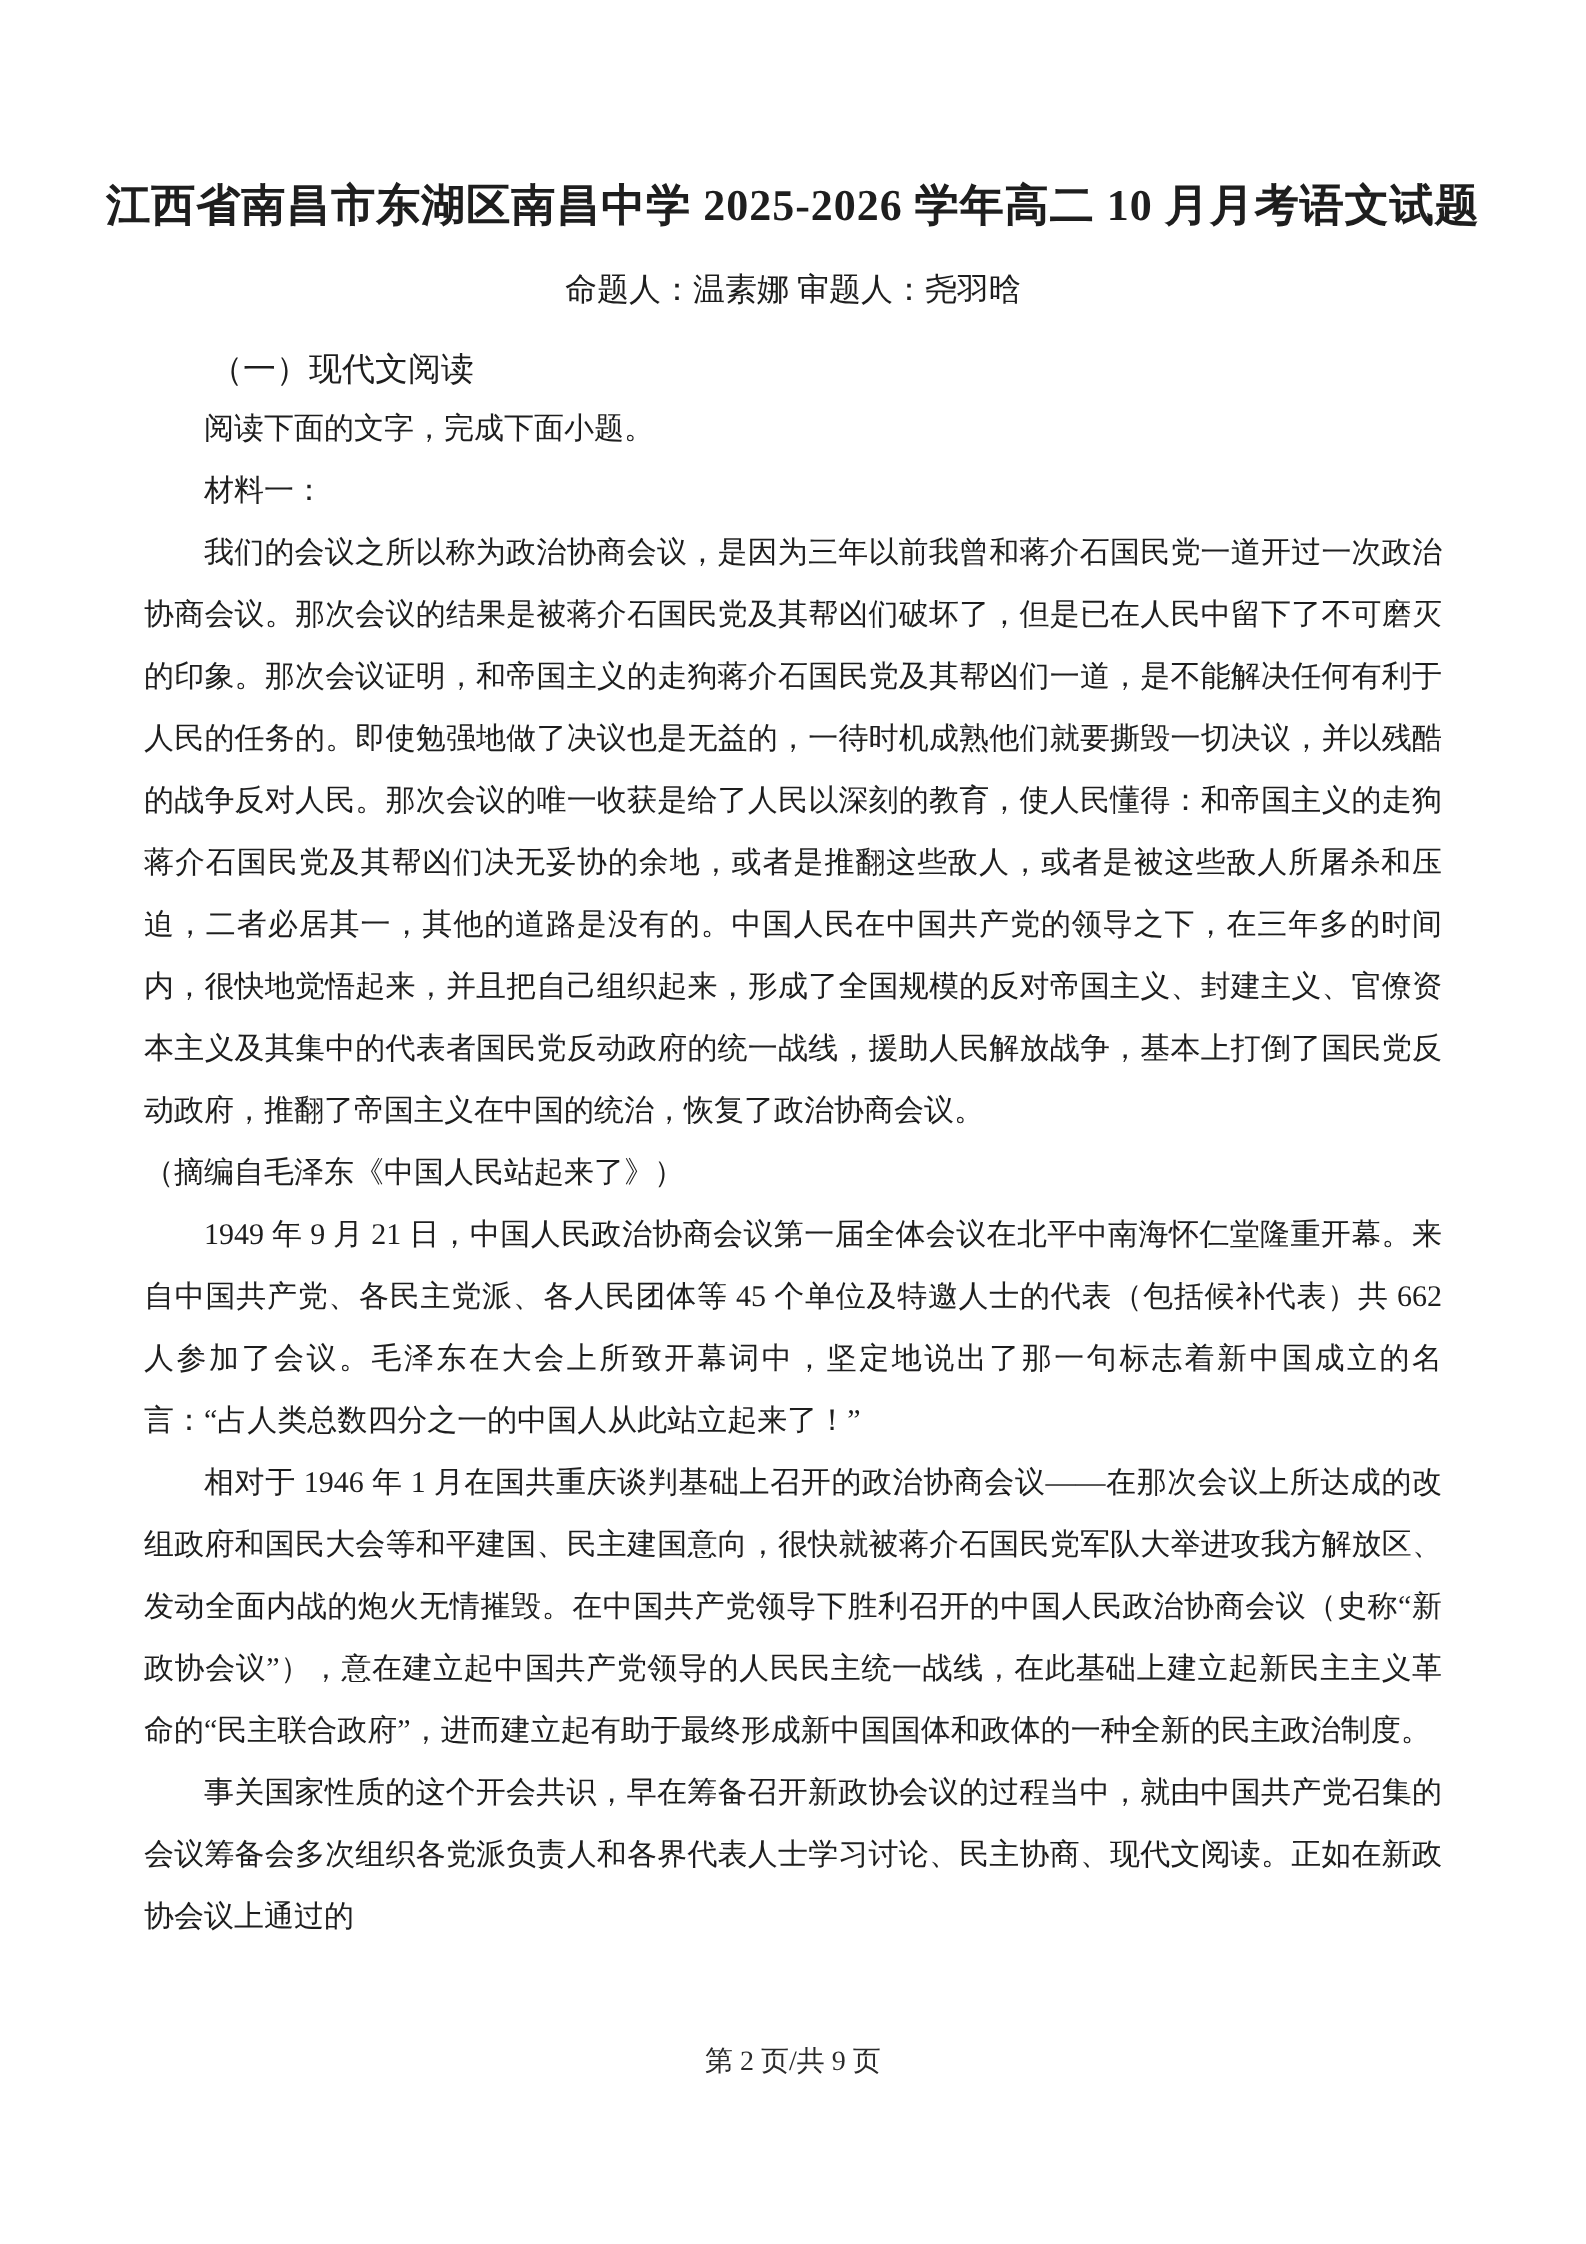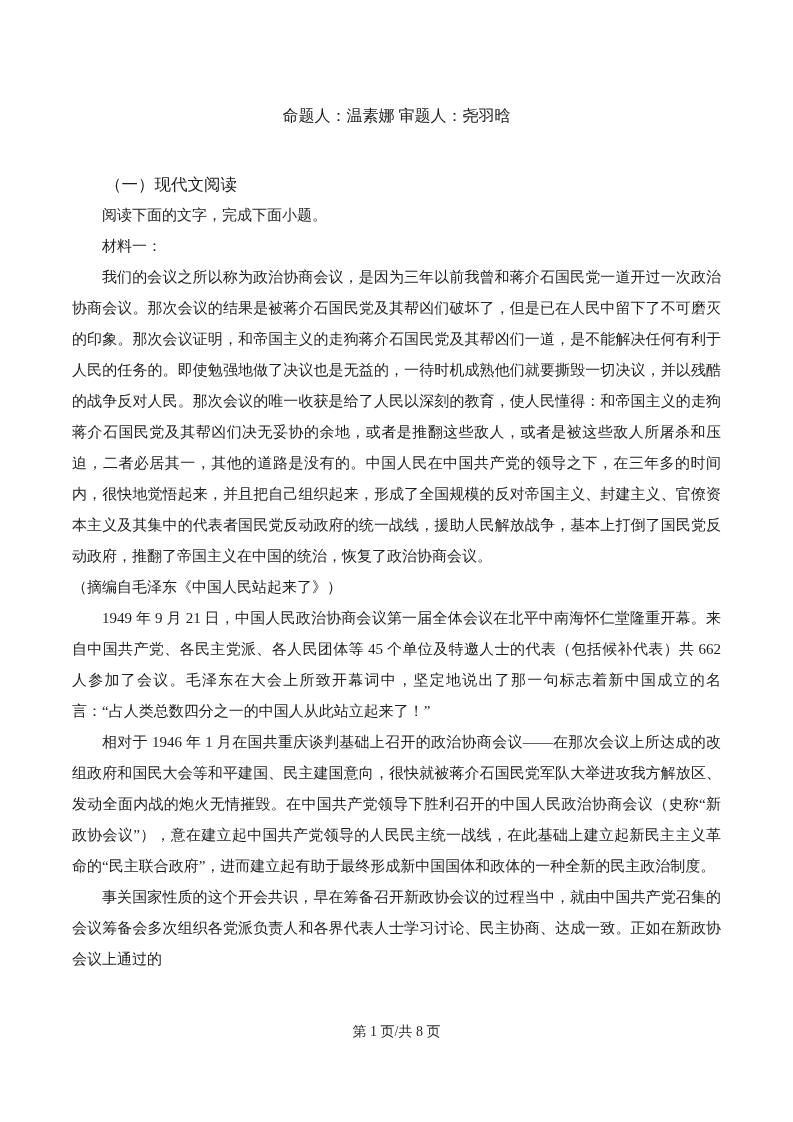--- a/index.html
+++ b/index.html
@@ -57,34 +57,35 @@
     line-height: 20px;
     color: #2a2a2a;
   }
 </style>
 </head>
 <body>
 
 <div class="page">
 
   <div class="doc-header">
+    <h1 class="doc-title">江西省南昌市东湖区南昌中学 2025-2026 学年高二 10 月月考语文试题</h1>
     <div class="doc-subtitle">
       <span>命题人：温素娜</span>
       <span class="gap">审题人：尧羽晗</span>
     </div>
   </div>
 
   <div class="doc-body">
     <p class="subsection-heading">（一）现代文阅读</p>
     <p class="indent">阅读下面的文字，完成下面小题。</p>
 
     <p class="indent">材料一：</p>
     <p class="indent justify">我们的会议之所以称为政治协商会议，是因为三年以前我曾和蒋介石国民党一道开过一次政治协商会议。那次会议的结果是被蒋介石国民党及其帮凶们破坏了，但是已在人民中留下了不可磨灭的印象。那次会议证明，和帝国主义的走狗蒋介石国民党及其帮凶们一道，是不能解决任何有利于人民的任务的。即使勉强地做了决议也是无益的，一待时机成熟他们就要撕毁一切决议，并以残酷的战争反对人民。那次会议的唯一收获是给了人民以深刻的教育，使人民懂得：和帝国主义的走狗蒋介石国民党及其帮凶们决无妥协的余地，或者是推翻这些敌人，或者是被这些敌人所屠杀和压迫，二者必居其一，其他的道路是没有的。中国人民在中国共产党的领导之下，在三年多的时间内，很快地觉悟起来，并且把自己组织起来，形成了全国规模的反对帝国主义、封建主义、官僚资本主义及其集中的代表者国民党反动政府的统一战线，援助人民解放战争，基本上打倒了国民党反动政府，推翻了帝国主义在中国的统治，恢复了政治协商会议。</p>
     <p class="attribution">（摘编自毛泽东《中国人民站起来了》）</p>
 
     <p class="indent justify">1949 年 9 月 21 日，中国人民政治协商会议第一届全体会议在北平中南海怀仁堂隆重开幕。来自中国共产党、各民主党派、各人民团体等 45 个单位及特邀人士的代表（包括候补代表）共 662 人参加了会议。毛泽东在大会上所致开幕词中，坚定地说出了那一句标志着新中国成立的名言：“占人类总数四分之一的中国人从此站立起来了！”</p>
     <p class="indent justify">相对于 1946 年 1 月在国共重庆谈判基础上召开的政治协商会议——在那次会议上所达成的改组政府和国民大会等和平建国、民主建国意向，很快就被蒋介石国民党军队大举进攻我方解放区、发动全面内战的炮火无情摧毁。在中国共产党领导下胜利召开的中国人民政治协商会议（史称“新政协会议”），意在建立起中国共产党领导的人民民主统一战线，在此基础上建立起新民主主义革命的“民主联合政府”，进而建立起有助于最终形成新中国国体和政体的一种全新的民主政治制度。</p>
-    <p class="indent justify">事关国家性质的这个开会共识，早在筹备召开新政协会议的过程当中，就由中国共产党召集的会议筹备会多次组织各党派负责人和各界代表人士学习讨论、民主协商、达成一致。正如在新政协会议上通过的</p>
+    <p class="indent justify">事关国家性质的这个开会共识，早在筹备召开新政协会议的过程当中，就由中国共产党召集的会议筹备会多次组织各党派负责人和各界代表人士学习讨论、民主协商、现代文阅读。正如在新政协会议上通过的</p>
   </div>
 
-  <div class="doc-footer">第 1 页/共 8 页</div>
+  <div class="doc-footer">第 2 页/共 9 页</div>
 
 </div>
 
 </body></html>

